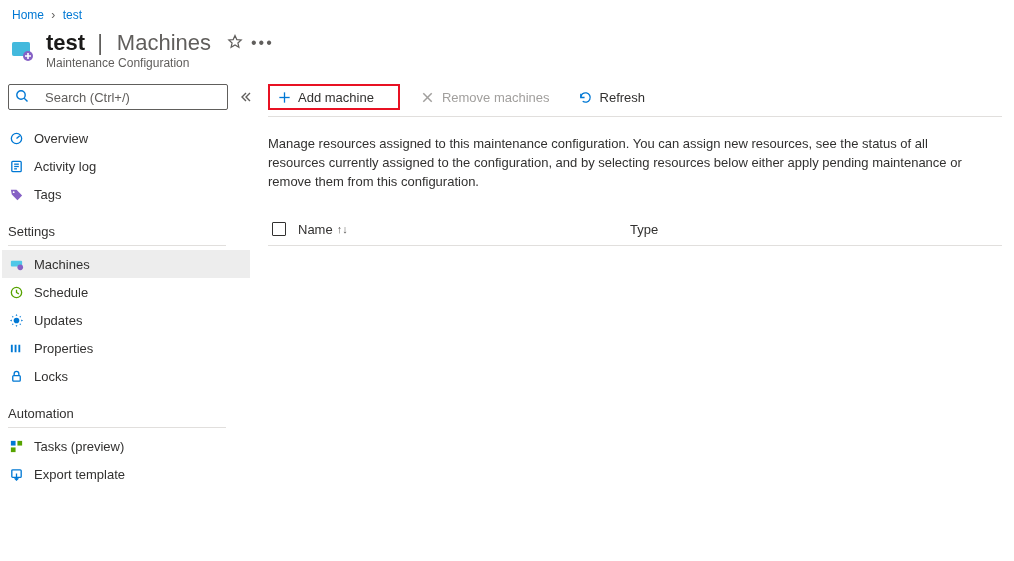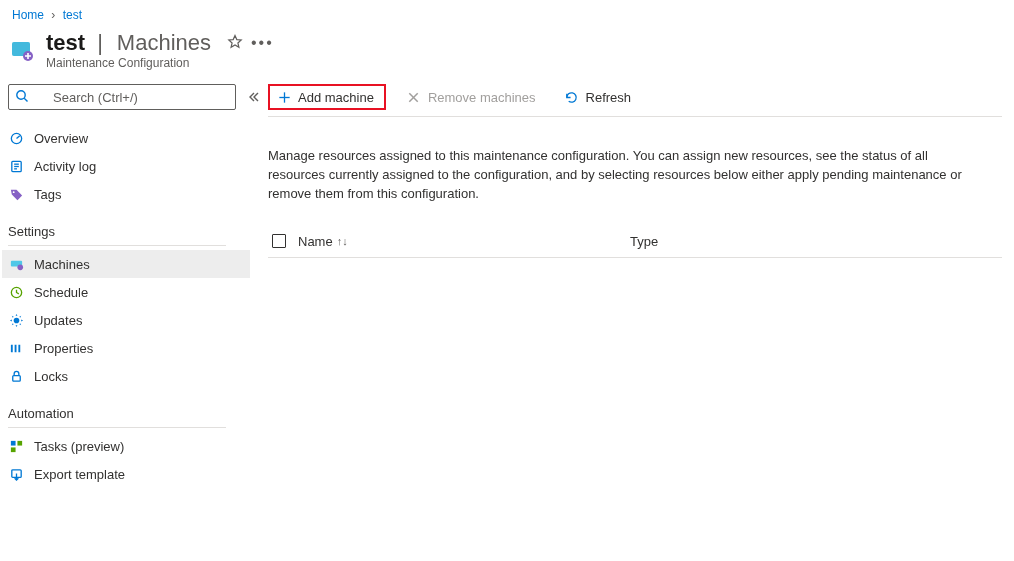--- a/index.html
+++ b/index.html
@@ -88,21 +88,21 @@
       padding-right: 10px;
     }
     .search-box {
       flex: 1;
       display: flex;
       align-items: center;
       border: 1px solid #605e5c;
       border-radius: 2px;
       height: 26px;
       padding: 0 6px;
-      gap: 24px;
+      gap: 16px;
     }
     .search-box input {
       border: none;
       outline: none;
       flex: 1;
       font-size: 13px;
       color: #323130;
     }
     .search-box input::placeholder { color: #605e5c; }
     .collapse-btn {
@@ -160,30 +160,30 @@
       display: flex;
       align-items: center;
       gap: 6px;
       font-size: 13px;
       cursor: pointer;
       padding: 4px 8px;
       color: #323130;
     }
     .toolbar-btn.highlighted {
       border: 2px solid #e81123;
-      padding: 3px 10px 3px 6px;
+      padding: 3px 24px 3px 6px;
     }
     .toolbar-btn.disabled { color: #a19f9d; cursor: default; }
     .toolbar-btn.disabled .tb-icon svg { stroke: #a19f9d; }
     .tb-icon { width: 16px; height: 16px; display:flex; align-items:center; justify-content:center; }
 
     .description {
       font-size: 13px;
       color: #323130;
-      margin-top: 30px;
+      margin-top: 18px;
       line-height: 1.45;
       max-width: 720px;
     }
     .table-header {
       display: flex;
       align-items: center;
       border-bottom: 1px solid #e1dfdd;
       margin-top: 30px;
       padding-bottom: 8px;
       gap: 12px;

